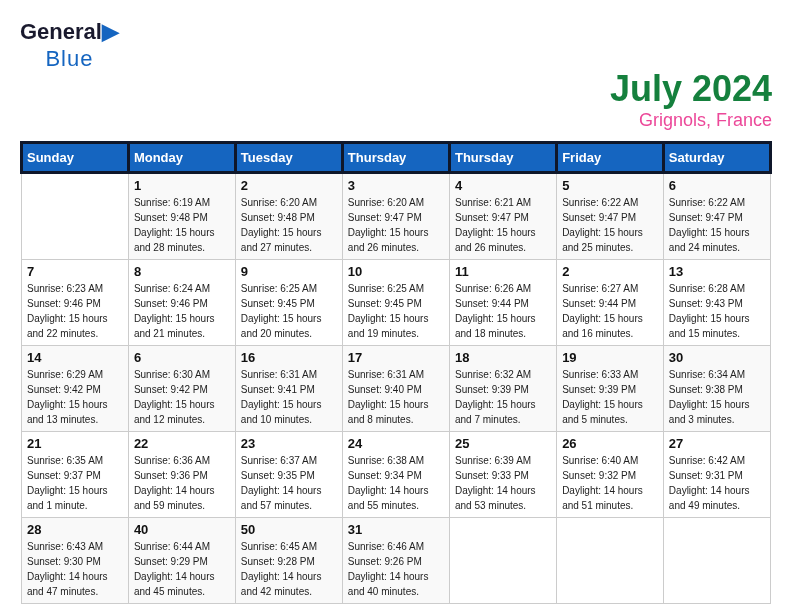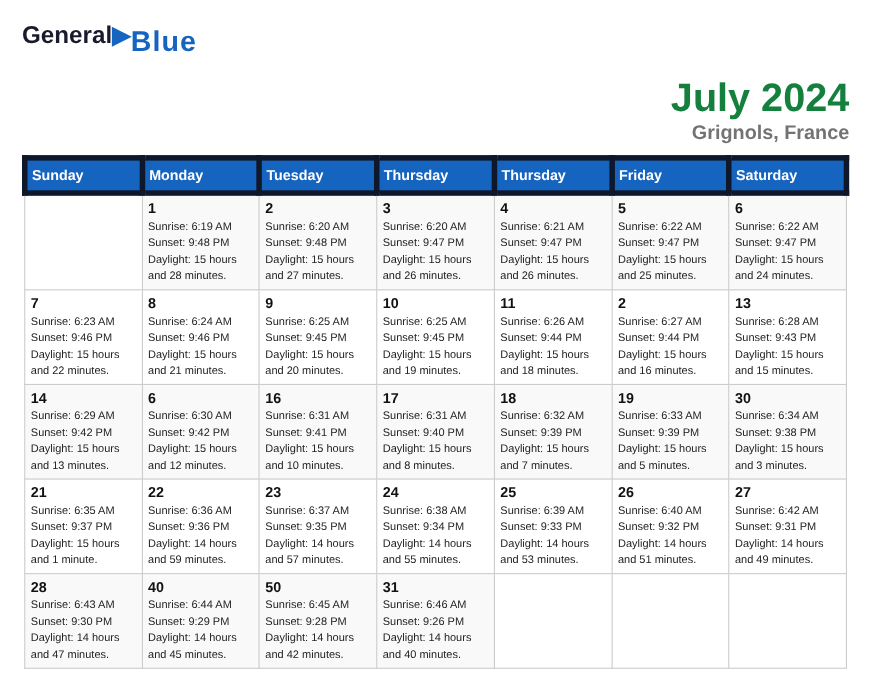--- a/index.html
+++ b/index.html
@@ -11,57 +11,57 @@
       padding: 20px;
     }
     .header {
       display: flex;
       justify-content: space-between;
       align-items: flex-start;
       margin-bottom: 10px;
     }
     .logo {
       display: flex;
-      flex-direction: row;
-      align-items: flex-start;
+      flex-direction: column;
+      align-items: center;
     }
     .logo-text {
       font-size: 22px;
       font-weight: bold;
       color: #1a1a2e;
       line-height: 1.1;
     }
     .logo-text span.blue { color: #1565c0; }
     .title-block {
       text-align: right;
     }
     .title-block h1 {
       font-size: 36px;
       font-weight: bold;
       color: #15803d;
       margin-top: 48px;
     }
     .title-block h2 {
       font-size: 18px;
-      font-weight: bold;
-      color: #737373;
+      font-weight: normal;
+      color: #ec4899;
     }
     table {
       width: 100%;
       border-collapse: collapse;
       font-size: 11px;
     }
     thead tr th {
       background-color: #1565c0;
       color: #fff;
       padding: 6px 4px;
       text-align: left;
       font-size: 13px;
       font-weight: bold;
-      border: 5px solid #0f172a;
+      border: 3px solid #0f172a;
     }
     tbody tr td {
       border: 1px solid #ccc;
       padding: 4px 5px;
       vertical-align: top;
       width: 108px;
       min-height: 80px;
     }
     tbody tr:nth-child(odd) { background-color: #f9f9f9; }
     tbody tr:nth-child(even) { background-color: #fff; }
@@ -83,21 +83,21 @@
 <body>
 
 <div class="header">
   <div class="logo">
     <div style="display:flex; align-items:center;">
       <span class="logo-text">
         <span style="color:#1a1a2e;">General</span><span class="blue">▶</span>
       </span>
     </div>
     <div style="display:flex; align-items:center; margin-top:2px;">
-      <span style="font-size:26px; font-weight:bold; color:#1565c0; letter-spacing:1px;">Blue</span>
+      <span style="font-size:22px; font-weight:normal; color:#1565c0; letter-spacing:1px;">Blue</span>
     </div>
   </div>
   <div class="title-block">
     <h1>July 2024</h1>
     <h2>Grignols, France</h2>
   </div>
 </div>
 
 <table>
   <thead>

